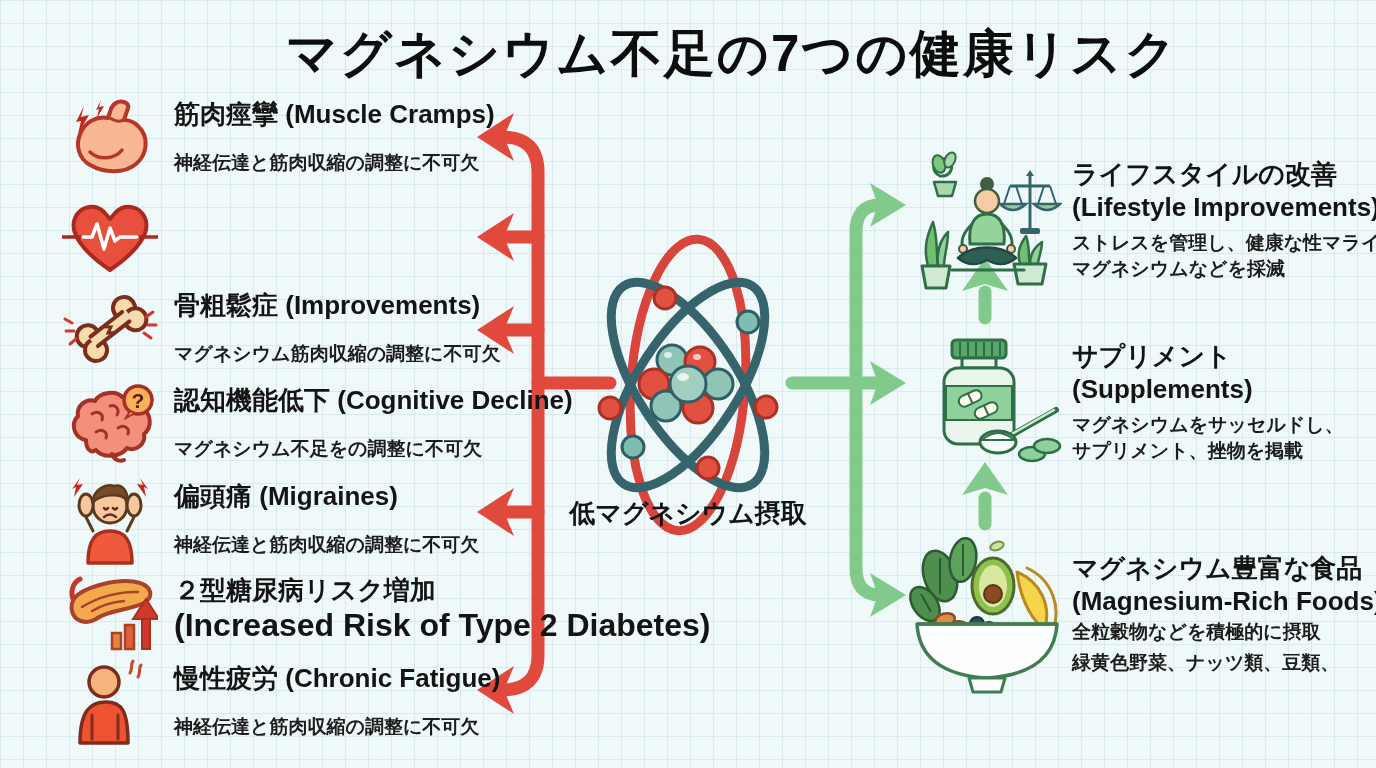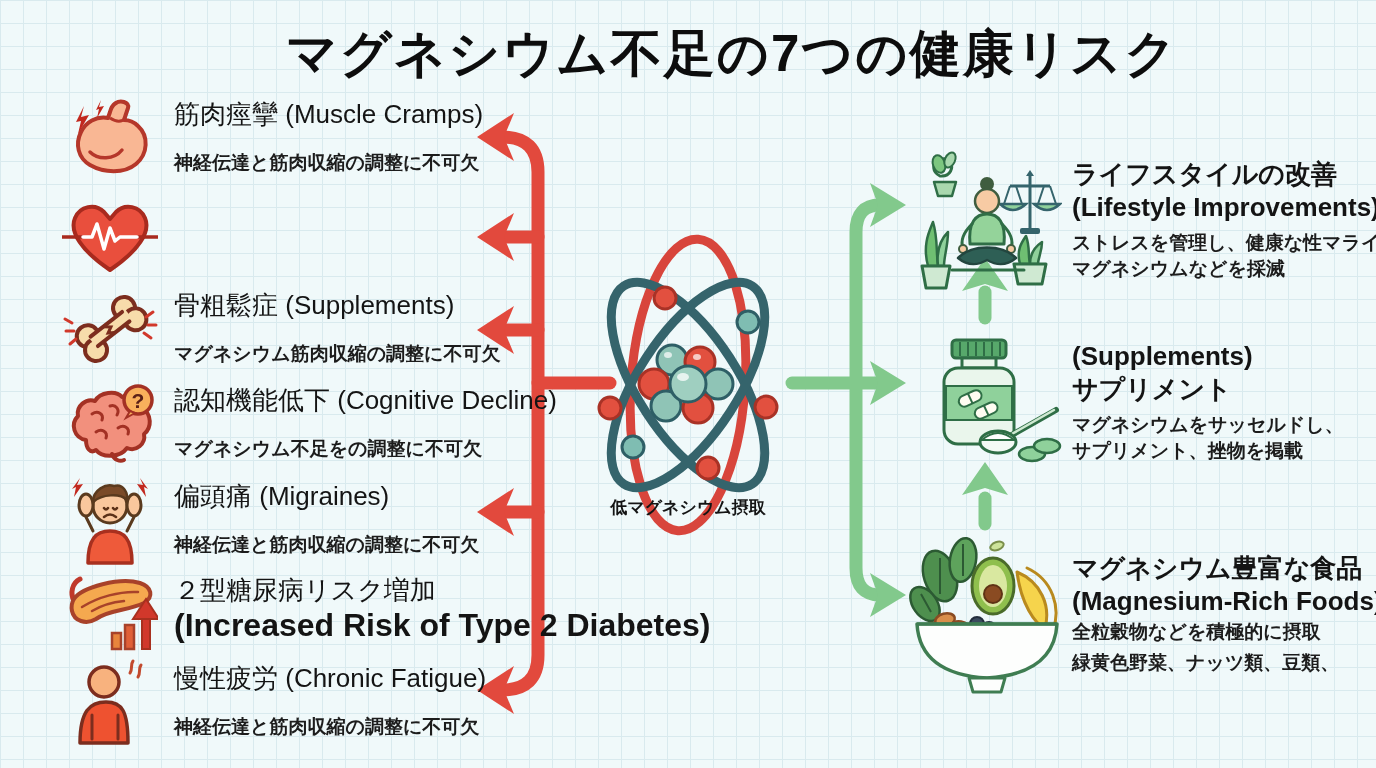--- a/index.html
+++ b/index.html
@@ -13,30 +13,30 @@
     color:#141414;
   }
   .title{
     position:absolute;top:20px;left:0;width:100%;margin:0;text-align:center;
     font-size:51px;font-weight:900;letter-spacing:2px;color:#0d0d0d;white-space:nowrap;padding-left:44px;
   }
   .overlay{position:absolute;left:0;top:0;width:1376px;height:768px;pointer-events:none;}
   .risk{position:absolute;left:60px;height:84px;display:flex;align-items:center;gap:14px;}
   .ricon{width:100px;height:84px;flex:none;display:flex;align-items:center;justify-content:center;}
   .rtext{display:flex;flex-direction:column;justify-content:center;}
-  .rtitle{font-size:26px;font-weight:400;line-height:1.15;white-space:nowrap;}
+  .rtitle{font-size:26px;font-weight:700;line-height:1.15;white-space:nowrap;}
   .rtitle2{font-size:32px;font-weight:800;line-height:1.2;white-space:nowrap;}
   .rsub{font-size:19px;font-weight:700;margin-top:20px;white-space:nowrap;color:#1c1c1c;}
   .remedy-img{position:absolute;}
   .remtext{position:absolute;left:1072px;width:300px;}
   .remtitle{font-size:26px;font-weight:800;line-height:1.28;white-space:nowrap;}
   .remdesc{font-size:19px;font-weight:700;line-height:1.4;white-space:nowrap;color:#1c1c1c;}
   .center-label{
     position:absolute;left:558px;top:496px;width:260px;text-align:center;
-    font-size:17px;font-weight:800;white-space:nowrap;
+    font-size:26px;font-weight:800;white-space:nowrap;
   }
 </style>
 </head>
 <body>
 
 <div class="canvas">
 
   <h1 class="title">マグネシウム不足の7つの健康リスク</h1>
 
   <svg class="overlay" viewBox="0 0 1376 768">
@@ -142,21 +142,21 @@
           <path d="M10 36 L3 32"></path>
             <path d="M12 44 L4 44"></path>
             <path d="M14 52 L8 57"></path>
           <path d="M84 30 L91 25"></path>
             <path d="M86 38 L94 38"></path>
             <path d="M82 46 L89 51"></path>
         </g>
       </svg>
     </span>
     <div class="rtext">
-      <div class="rtitle">骨粗鬆症 (Supplements)</div>
+      <div class="rtitle">骨粗鬆症 (Improvements)</div>
       <div class="rsub">マグネシウム筋肉収縮の調整に不可欠</div>
     </div>
   </div>
 
   <div class="risk" style="top:382px">
     <span class="ricon">
       <svg viewBox="0 0 96 84" width="96" height="84">
         <path d="M24 58 C12 56 8 42 16 34 C14 24 24 16 33 19 C38 10 54 8 60 15 C70 10 80 16 80 26 C90 32 90 46 82 52 C84 62 74 70 65 66 C58 76 40 76 34 68 C28 72 24 66 24 58 Z" fill="#f2907d" stroke="#a33124" stroke-width="4" stroke-linejoin="round"></path>
         <path d="M30 32 C36 28 42 32 40 38 M48 24 C54 22 58 28 55 33 M34 50 C40 46 46 50 44 56 M56 46 C62 42 68 46 66 52" fill="none" stroke="#a33124" stroke-width="3" stroke-linecap="round"></path>
         <path d="M50 72 C52 78 58 80 62 78" fill="none" stroke="#a33124" stroke-width="4" stroke-linecap="round"></path>
@@ -280,22 +280,22 @@
       </g>
       <path d="M144 76 L98 102" stroke="#2f6e46" stroke-width="6" stroke-linecap="round"></path>
       <path d="M142 76 L98 101" stroke="#cfe9d2" stroke-width="2.5" stroke-linecap="round"></path>
       <ellipse cx="86" cy="108" rx="18" ry="11" fill="#f4faf5" stroke="#2f6e46" stroke-width="3"></ellipse>
       <path d="M70 106 Q86 92 102 106 Z" fill="#ffffff" stroke="#2f6e46" stroke-width="2"></path>
       <ellipse cx="120" cy="120" rx="13" ry="7" fill="#8fd19b" stroke="#2f6e46" stroke-width="2.5"></ellipse>
       <ellipse cx="135" cy="112" rx="13" ry="7" fill="#8fd19b" stroke="#2f6e46" stroke-width="2.5"></ellipse>
     </svg>
   </span>
   <div class="remtext" style="top:340px">
+    <div class="remtitle">サプリメント</div>
     <div class="remtitle">(Supplements)</div>
-    <div class="remtitle">サプリメント</div>
     <div class="remdesc" style="margin-top:5px">マグネシウムをサッセルドし、</div>
     <div class="remdesc">サプリメント、挫物を掲載</div>
   </div>
 
   <span class="remedy-img" style="left:905px;top:528px">
     <svg viewBox="0 0 165 175" width="165" height="175">
       <ellipse cx="92" cy="18" rx="7" ry="4" fill="#cde39a" stroke="#7a8f4a" stroke-width="2" transform="rotate(-20 92 18)"></ellipse>
       <ellipse cx="35" cy="48" rx="16" ry="26" fill="#4e8f4e" stroke="#2c5a33" stroke-width="2.5" transform="rotate(-18 35 48)"></ellipse>
       <ellipse cx="58" cy="32" rx="13" ry="22" fill="#5ea35c" stroke="#2c5a33" stroke-width="2.5" transform="rotate(10 58 32)"></ellipse>
       <ellipse cx="20" cy="76" rx="12" ry="19" fill="#4e8f4e" stroke="#2c5a33" stroke-width="2.5" transform="rotate(-35 20 76)"></ellipse>

